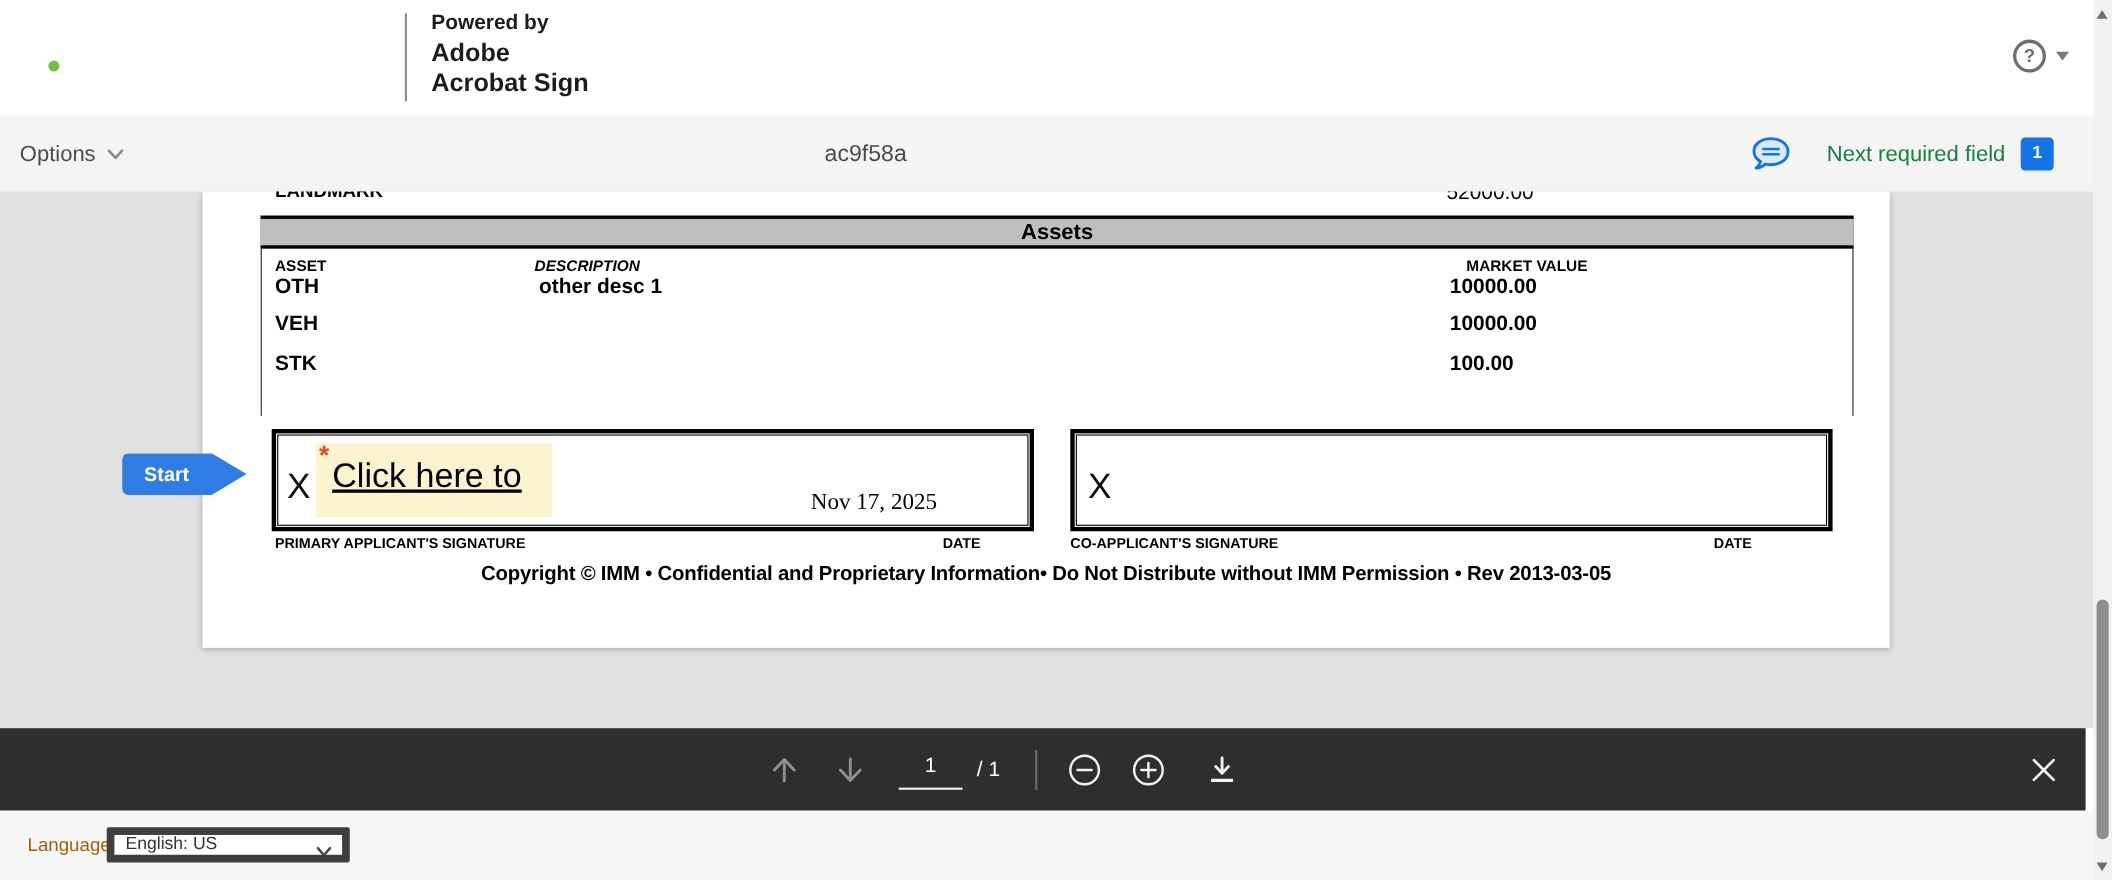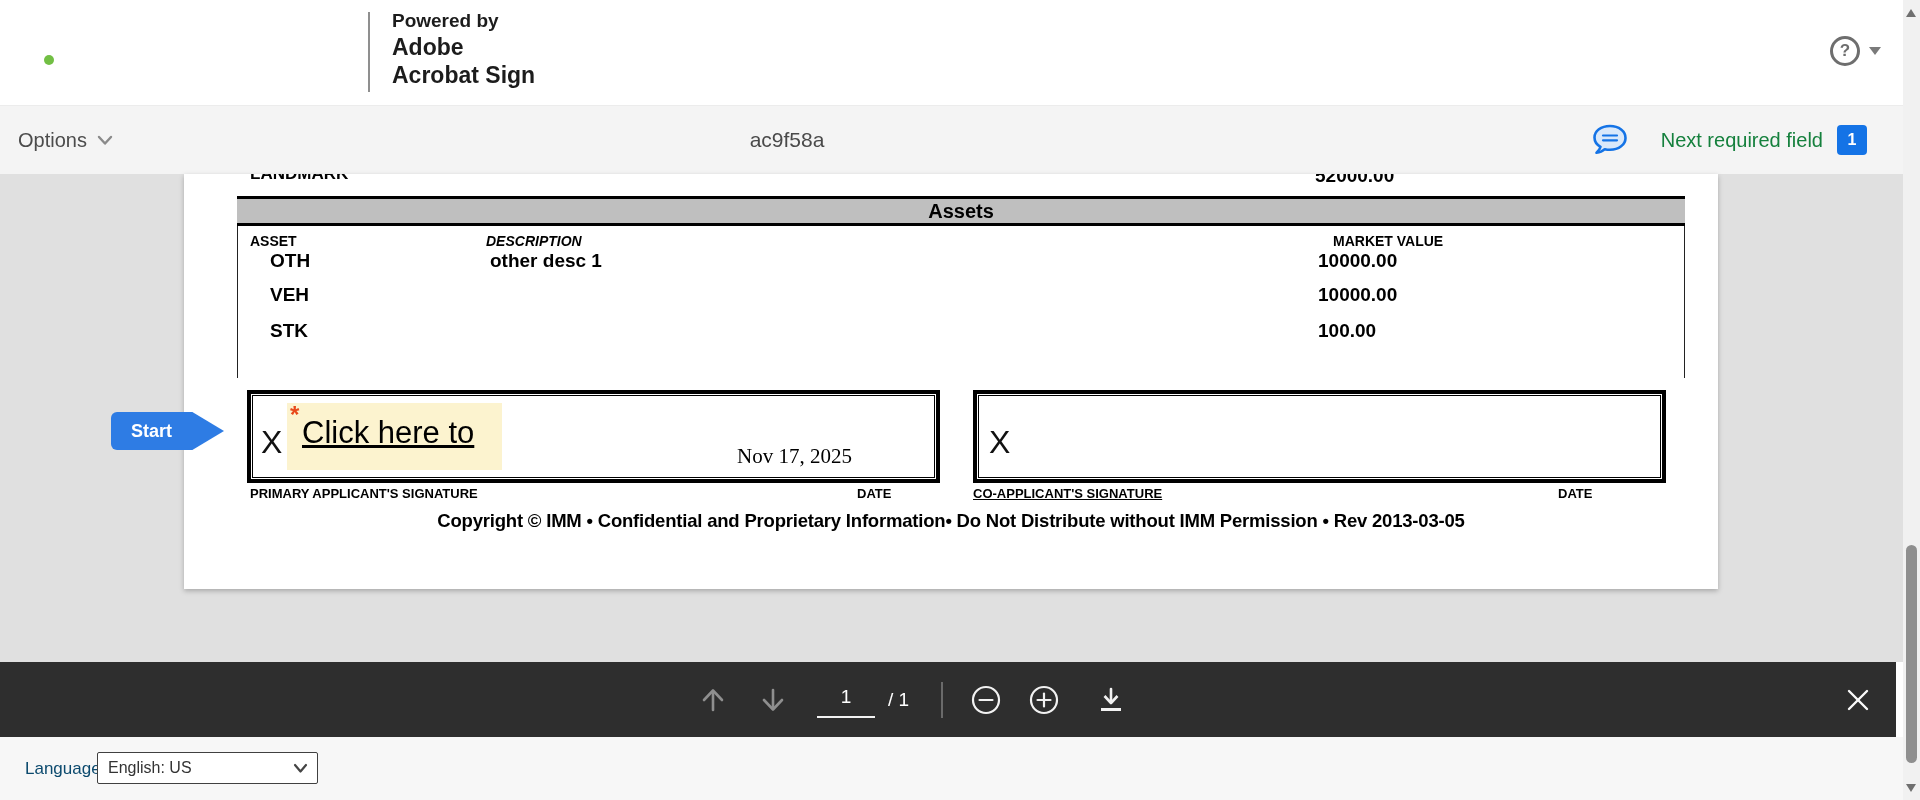--- a/index.html
+++ b/index.html
@@ -28,62 +28,62 @@
   .nextfield { position:absolute; right:36px; top:0; height:68px; display:flex; align-items:center; gap:14px; }
   .nextfield-label { font-size:20px; color:#15803d; cursor:pointer; }
   .nextfield-badge { width:30px; height:30px; background:#1473e6; border-radius:4px; color:#fff; font-size:16px; font-weight:700; display:flex; align-items:center; justify-content:center; }
   .chat-icon { cursor:pointer; margin-right:18px; }
 
   
   .viewport { position:absolute; left:0; top:174px; width:1903px; height:488px; background:#e0e0e0; }
   .page { position:absolute; left:184px; top:0; width:1534px; height:415px; background:#fff; box-shadow:0 2px 5px rgba(0,0,0,0.25); overflow:hidden; }
   .doc { color:#000; }
   .clip-label { position:absolute; left:66px; top:-10px; font-size:17px; font-weight:700; }
-  .clip-value { position:absolute; left:1131px; top:-9px; font-size:19px; font-weight:700; }
+  .clip-value { position:absolute; left:1131px; top:-9px; font-size:19px; font-weight:400; }
   .tbl-frame { position:absolute; left:53px; top:22px; width:1448px; height:182px; border-left:1px solid #222; border-right:1px solid #222; }
   .band { position:absolute; left:53px; width:1448px; background:#bfbfbf; border-top:3px solid #000; border-bottom:3px solid #000; text-align:center; }
   .band-assets { top:22px; height:30px; font-size:20px; font-weight:700; line-height:24px; }
   .band-sigs { top:179px; height:25px; border-bottom:4px solid #000; font-size:17px; font-weight:700; line-height:18px; }
   .colhead { position:absolute; top:59px; font-size:14px; font-weight:700; }
   .ch-asset { left:66px; } .ch-desc { left:302px;font-style:italic; } .ch-mv { left:1131px;padding-left:18px; }
   .cell { position:absolute; font-size:19px; font-weight:700; }
   .r1 { top:76px; } .r2 { top:110px; } .r3 { top:146px; }
-  .c-asset { left:66px;margin-left:20px; } .c-desc { left:306px; } .c-mv { left:1134px; }
+  .c-asset { left:66px; } .c-desc { left:306px; } .c-mv { left:1134px; }
 
   .sigbox { position:absolute; top:216px; height:93px; border:4px solid #000; background:#fff; }
   .sigbox-inner { position:absolute; left:1px; top:1px; right:1px; bottom:1px; border:1px solid #000; }
   .sigbox-left { left:63px; width:693px; }
   .sigbox-right { left:789px; width:693px; }
   .xmark { position:absolute; font-size:32px; font-weight:400; color:#111; }
   .x1 { left:77px; top:250px; } .x2 { left:805px; top:250px; }
   .sig-field { position:absolute; left:103px; top:229px; width:215px; height:67px; background:#fcf3cf; cursor:pointer; }
   .req-star { position:absolute; left:3px; top:-2px; color:#e8481a; font-size:24px; font-weight:700; }
   .sig-prompt { position:absolute; left:15px; top:12px; font-size:31px; color:#000000; white-space:nowrap;text-decoration:underline; }
   .sig-date { position:absolute; left:553px; top:270px; font-family:"Liberation Serif", serif; font-size:21px; color:#000; }
   .siglabel { position:absolute; top:312px; font-size:13px; font-weight:700; }
-  .sl1 { left:66px; } .sl2 { left:673px; } .sl3 { left:789px;text-decoration:underline; } .sl4 { left:1374px; }
+  .sl1 { left:66px; } .sl2 { left:673px; } .sl3 { left:789px; } .sl4 { left:1374px; }
   .copyright { position:absolute; left:0; top:336px; width:100%; text-align:center; font-size:18.5px; font-weight:700; letter-spacing:-0.2px; }
 
   .start-tag { position:absolute; left:111px; top:238px; width:113px; height:38px; background:#2e7ce4; border-radius:6px;
     clip-path:polygon(0 0, 72% 0, 100% 50%, 72% 100%, 0 100%); color:#fff; font-size:18px; font-weight:700;
     display:flex; align-items:center; padding-left:20px; cursor:pointer; z-index:5; }
 
   
   .bottombar { position:absolute; left:0; top:662px; width:1896px; height:75px; background:#2e2e2e; }
   .bb-icon { position:absolute; top:50%; transform:translateY(-50%); cursor:pointer; display:flex; align-items:center; justify-content:center; }
   .bb-up { left:698px; } .bb-down { left:758px; }
   .pg-input { position:absolute; left:817px; top:18px; width:58px; height:38px; border-bottom:2px solid #f2f2f2; color:#fff; font-size:19px; text-align:center; line-height:34px; cursor:text; }
   .pg-total { position:absolute; left:888px; top:0; height:75px; display:flex; align-items:center; color:#fff; font-size:19px; }
   .bb-divider { position:absolute; left:941px; top:20px; width:2px; height:36px; background:#6a6a6a; }
   .bb-minus { left:970px; } .bb-plus { left:1028px; } .bb-dl { left:1096px; } .bb-close { left:1844px; }
 
   
   .footer { position:absolute; left:0; top:737px; width:1903px; height:63px; background:#f7f7f7; }
-  .lang-label { position:absolute; left:25px; top:0; height:63px; display:flex; align-items:center; font-size:17px; color:#0c4a6e; }
-  .lang-select { position:absolute; left:97px; top:15px; width:221px; height:32px; background:#fff; border:1px solid #404040; border-radius:2px; display:flex; align-items:center; padding:0 10px; font-size:16px; color:#333; cursor:pointer; }
+  .lang-label { position:absolute; left:25px; top:0; height:63px; display:flex; align-items:center; font-size:17px; color:#a16207; }
+  .lang-select { position:absolute; left:97px; top:15px; width:221px; height:32px; background:#fff; border:7px solid #404040; border-radius:2px; display:flex; align-items:center; padding:0 10px; font-size:16px; color:#333; cursor:pointer; }
   .lang-chevron { position:absolute; right:9px; top:10px; }
 
   
   .scrollbar { position:absolute; right:0; top:0; width:17px; height:800px; background:#f1f1f1; }
   .sb-up { position:absolute; left:3px; top:9px; width:0; height:0; border-left:5.5px solid transparent; border-right:5.5px solid transparent; border-bottom:8px solid #6f6f6f; cursor:pointer; }
   .sb-down { position:absolute; left:3px; top:784px; width:0; height:0; border-left:5.5px solid transparent; border-right:5.5px solid transparent; border-top:8px solid #6f6f6f; cursor:pointer; }
   .sb-thumb { position:absolute; left:3px; top:545px; width:11px; height:218px; background:#8f8f8f; border-radius:6px; cursor:pointer; }
 </style>
 </head>
 <body>

